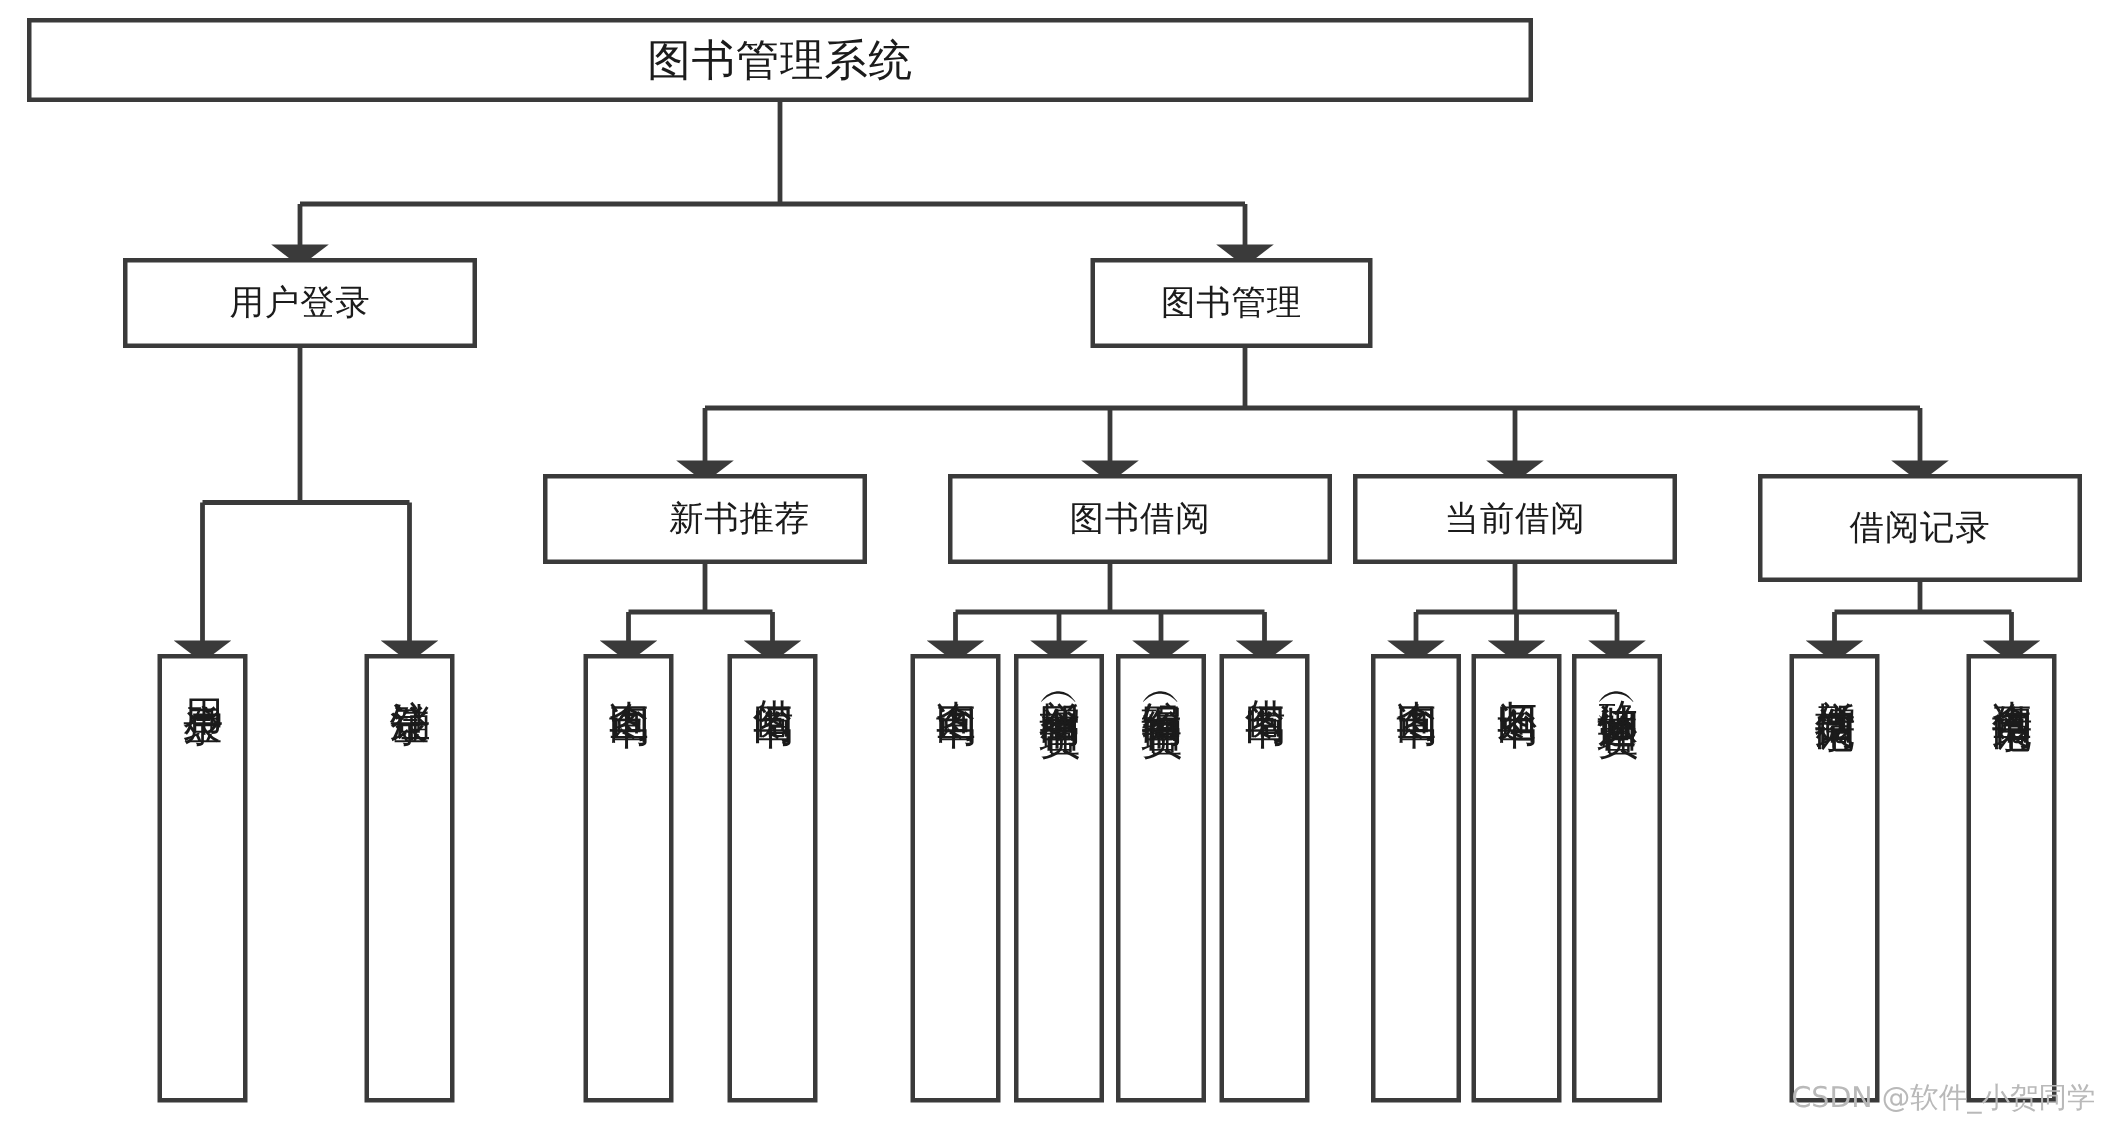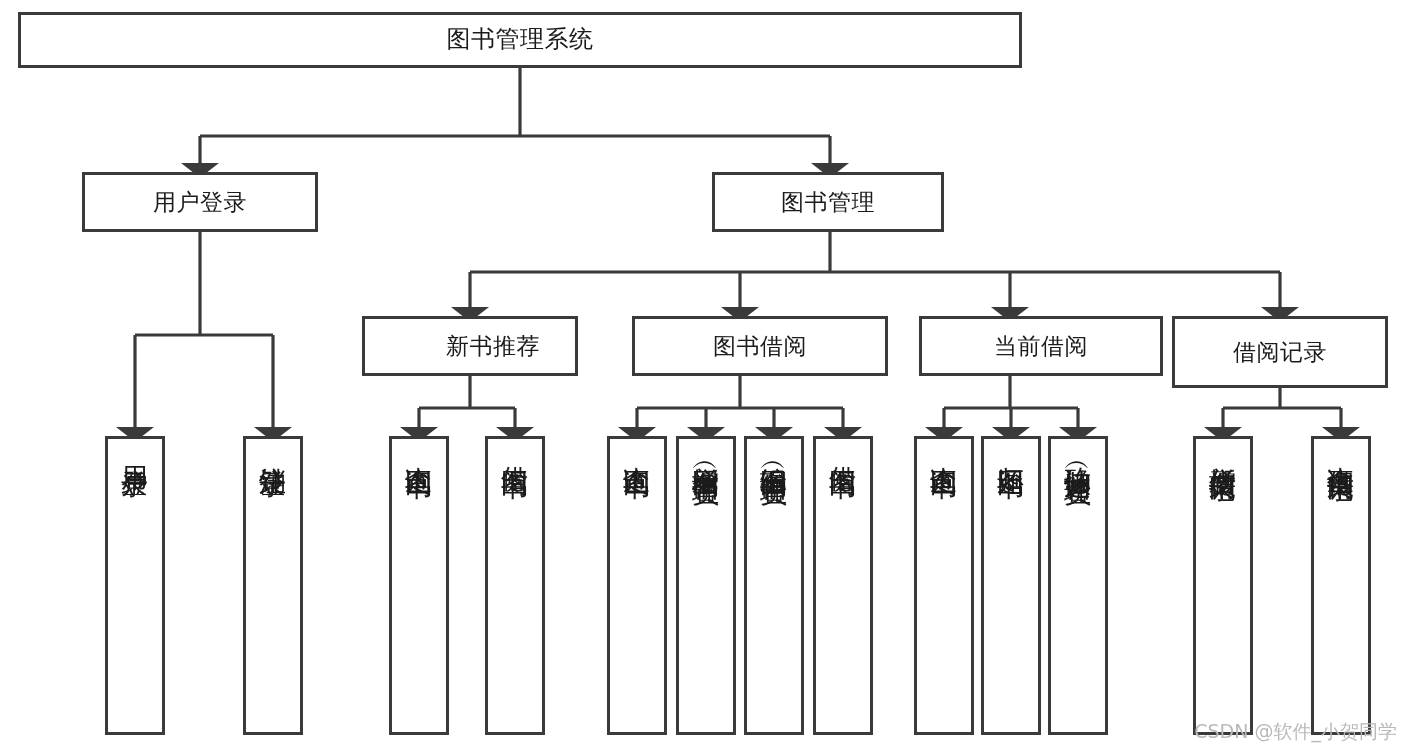--- a/index.html
+++ b/index.html
@@ -39,21 +39,21 @@
     text-align: center;
     line-height: 1.06;
     letter-spacing: 0.5px;
   }
   
   .node.horiz .label {
     font-size: 23px;
     white-space: nowrap;
   }
   .node.root .label {
-    font-size: 24px;
+    font-size: 29px;
   }
   
   .node.vert {
     align-items: flex-start;
     padding-top: 6px;
   }
   .node.vert .label {
     writing-mode: vertical-rl;
     text-orientation: upright;
     font-size: 27px;
@@ -129,33 +129,33 @@
   </svg>
 
   <div class="node horiz root" style="left:18px; top:12px; width:1004px; height:56px;">
     <span class="label">图书管理系统</span>
   </div>
 
   <div class="node horiz" style="left:82px; top:172px; width:236px; height:60px;">
     <span class="label">用户登录</span>
   </div>
 
-  <div class="node horiz" style="left:712px; top:172px; width:232px; height:60px;">
+  <div class="node horiz" style="left:727px; top:172px; width:188px; height:60px;">
     <span class="label">图书管理</span>
   </div>
 
   <div class="node horiz" style="left:362px; top:316px; width:216px; height:60px;padding-left:46px;">
     <span class="label">新书推荐</span>
   </div>
 
   <div class="node horiz" style="left:632px; top:316px; width:256px; height:60px;">
     <span class="label">图书借阅</span>
   </div>
 
-  <div class="node horiz" style="left:902px; top:316px; width:244px; height:60px;margin-left:17px;">
+  <div class="node horiz" style="left:902px; top:316px; width:216px; height:60px;">
     <span class="label">当前借阅</span>
   </div>
 
   <div class="node horiz" style="left:1172px; top:316px; width:216px; height:72px;">
     <span class="label">借阅记录</span>
   </div>
 
   <div class="node vert" style="left:105px; top:436px; width:60px; height:299px;">
     <span class="label">用户登录</span>
   </div>

